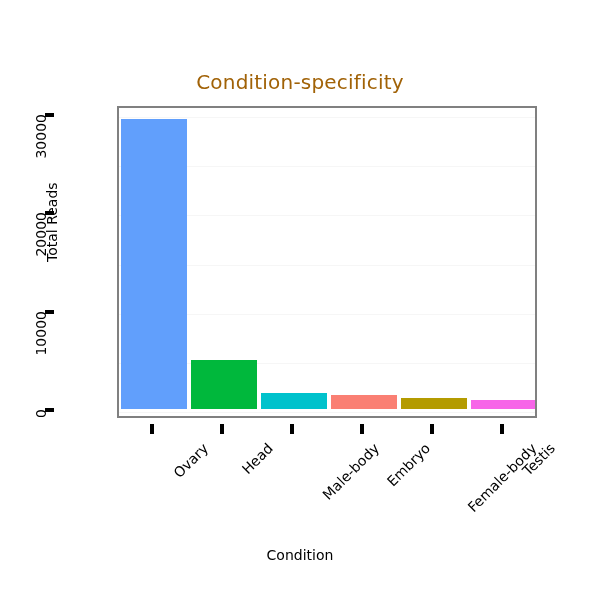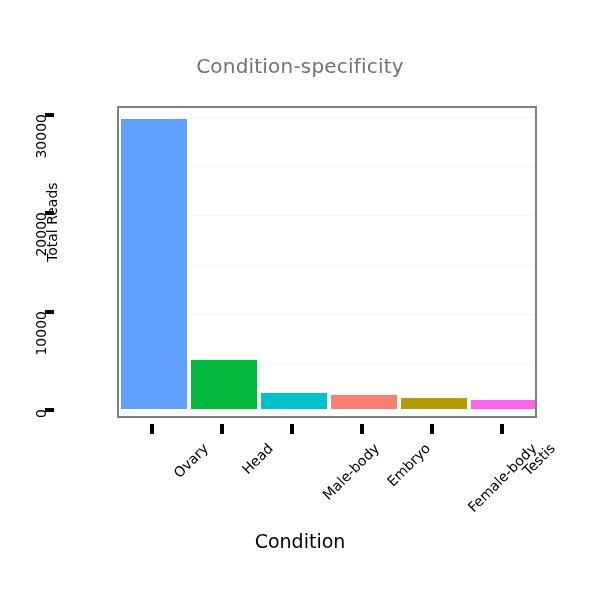--- a/index.html
+++ b/index.html
@@ -18,26 +18,26 @@
   #chart-root {
     position: relative;
     width: 600px;
     height: 600px;
   }
 
   
   #chart-title {
     position: absolute;
     left: 0;
-    top: 54px;
+    top: 70px;
     width: 600px;
     text-align: center;
     font-size: 20px;
     letter-spacing: 0.2px;
-    color: #737373;
+    color: #a16207;
   }
 
   
   #plot-panel {
     position: absolute;
     left: 117px;
     top: 106px;
     width: 420px;
     height: 312px;
     box-sizing: border-box;
@@ -131,24 +131,24 @@
     font-size: 14px;
     white-space: nowrap;
     transform: rotate(-45deg);
     transform-origin: 100% 0%;
     text-align: right;
     color: #000;
   }
   #x-axis-title {
     position: absolute;
     left: 0;
-    top: 112px;
+    top: 129px;
     width: 600px;
     text-align: center;
-    font-size: 19px;
+    font-size: 14px;
     color: #000;
   }
 </style>
 </head>
 <body>
 
 <div id="chart-root">
 
   <div id="chart-title">Condition-specificity</div>
 

